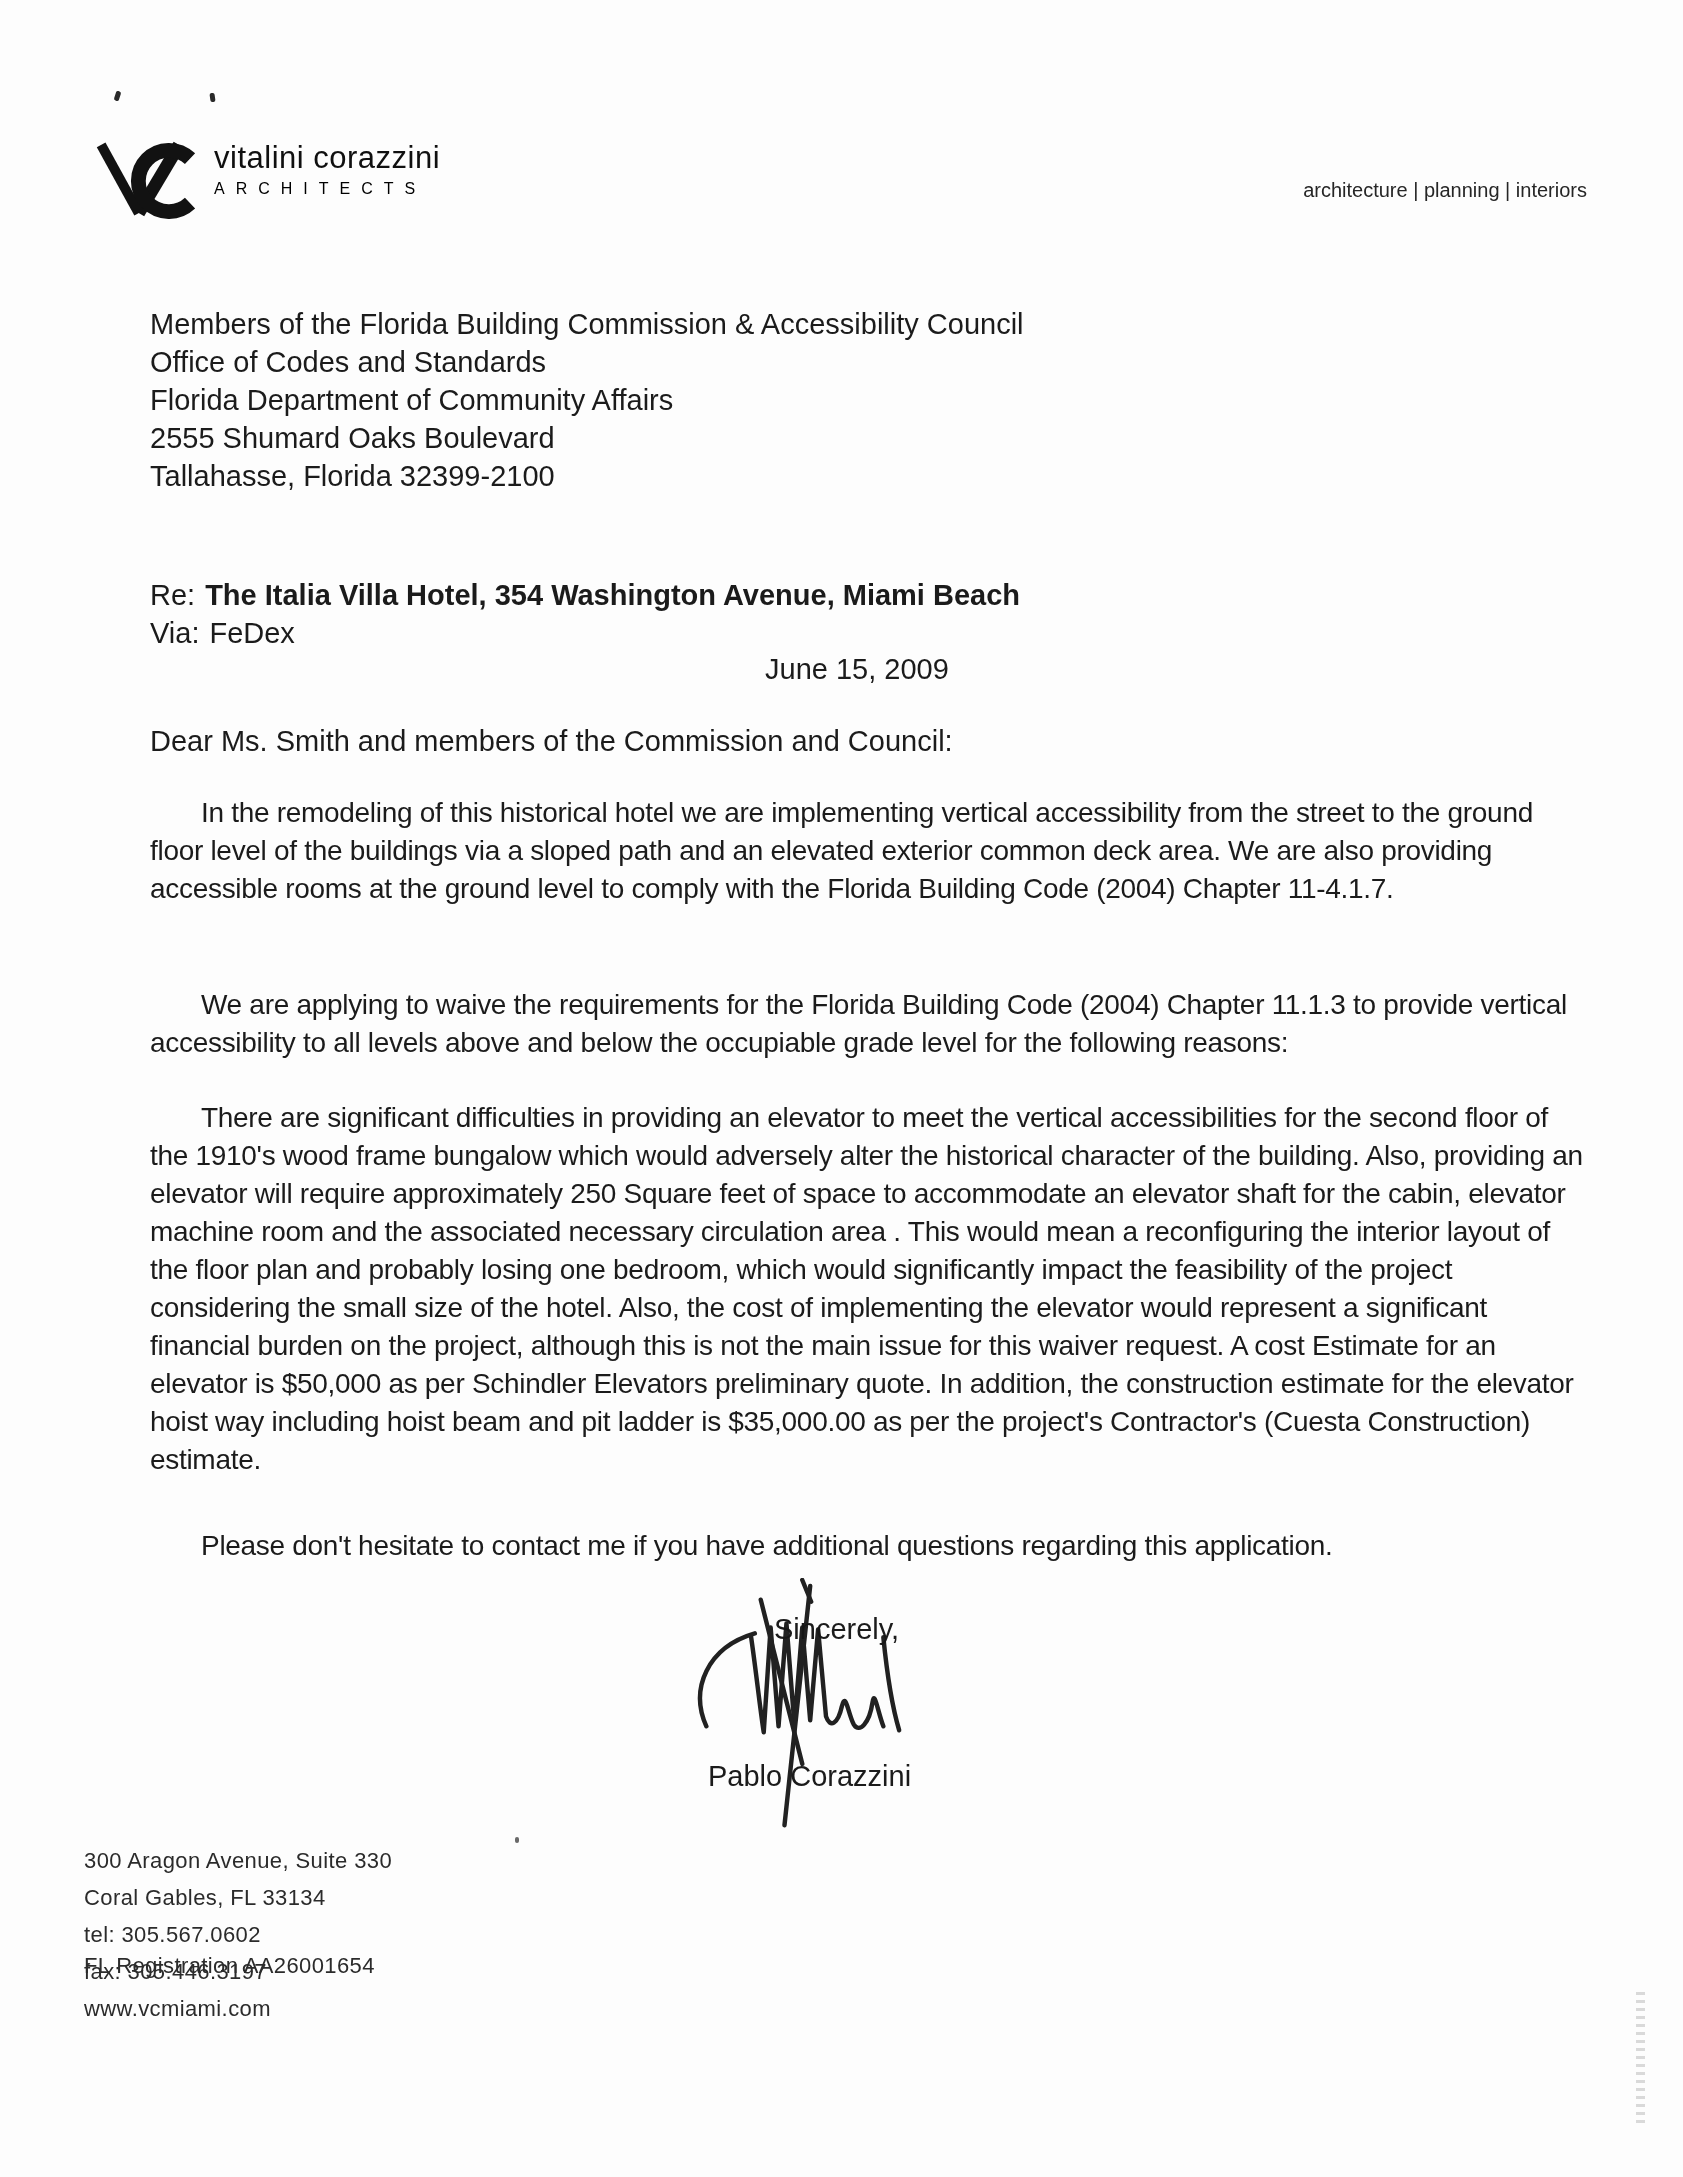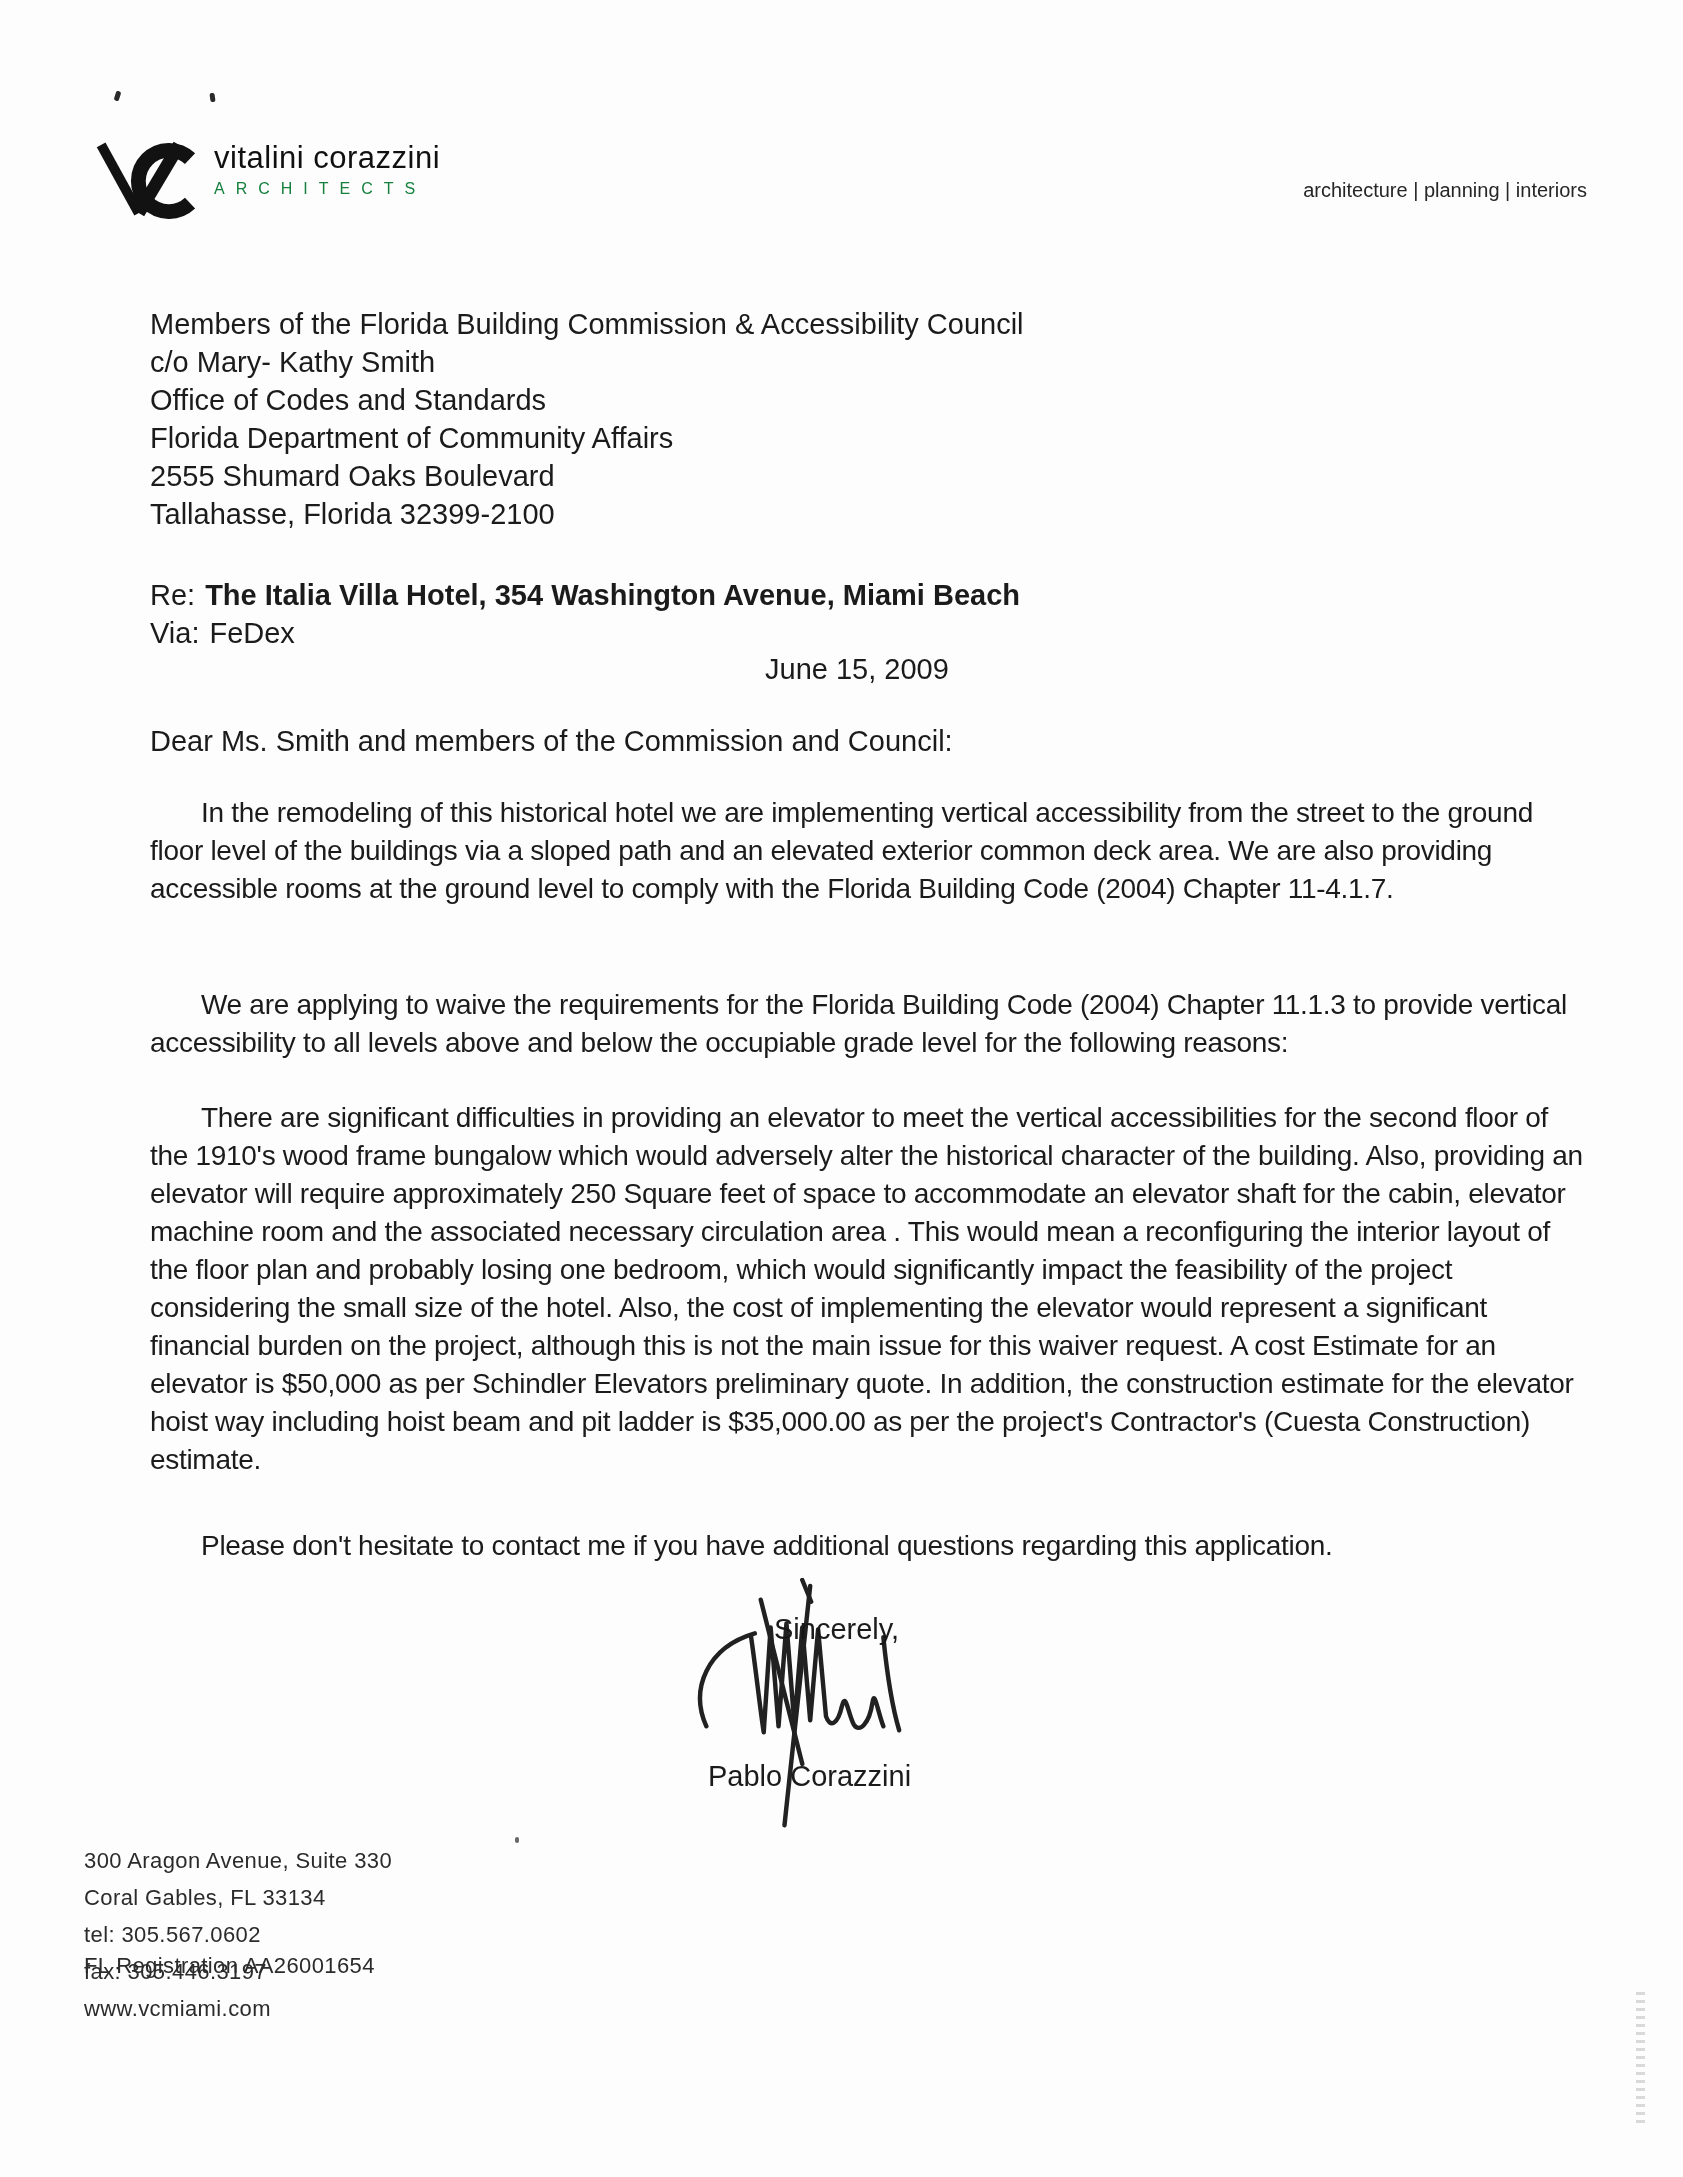--- a/index.html
+++ b/index.html
@@ -7,21 +7,21 @@
   .page {
     position:relative; width:1683px; height:2177px;
     background:#fdfdfd; overflow:hidden;
     font-family:"Liberation Sans", sans-serif;
     color:#1b1b1b;
   }
   
   .logo-mark { position:absolute; left:94px; top:138px; }
   .firm-block { position:absolute; left:214px; top:140px; }
   .firm-name { font-size:31px; letter-spacing:0.5px; color:#101010; }
-  .firm-sub  { font-size:16px; letter-spacing:11px; margin-top:4px; color:#15803d; }
+  .firm-sub  { font-size:16px; letter-spacing:11px; margin-top:4px; color:#000000; }
   .tagline   { position:absolute; right:96px; top:179px; font-size:20px; color:#262626; }
   
   .speck { position:absolute; background:#2a2a2a; border-radius:2px; }
   .speck-1 { left:115px; top:91px;  width:5px; height:10px; transform:rotate(18deg); }
   .speck-2 { left:210px; top:93px;  width:5px; height:9px;  transform:rotate(-8deg); }
   .speck-3 { left:515px; top:1837px; width:4px; height:6px; opacity:.7; }
   
   .recipient { position:absolute; left:150px; top:305px; font-size:29px; line-height:38px; }
   .re-line   { position:absolute; left:150px; top:579px; font-size:29px; }
   .re-line .label { margin-right:10px; }
@@ -71,21 +71,20 @@
     </svg>
   </div>
   <div class="firm-block">
     <div class="firm-name">vitalini corazzini</div>
     <div class="firm-sub">ARCHITECTS</div>
   </div>
   <div class="tagline">architecture | planning | interiors</div>
 
   <div class="recipient">
     <div>Members of the Florida Building Commission &amp; Accessibility Council</div>
-    <div>c/o Mary- Kathy Smith</div>
     <div>Office of Codes and Standards</div>
     <div>Florida Department of Community Affairs</div>
     <div>2555 Shumard Oaks Boulevard</div>
     <div>Tallahasse, Florida 32399-2100</div>
   </div>
 
   <div class="re-line">
     <span class="label">Re:</span><span class="value">The Italia Villa Hotel, 354 Washington Avenue, Miami Beach</span>
   </div>
   <div class="via-line">

